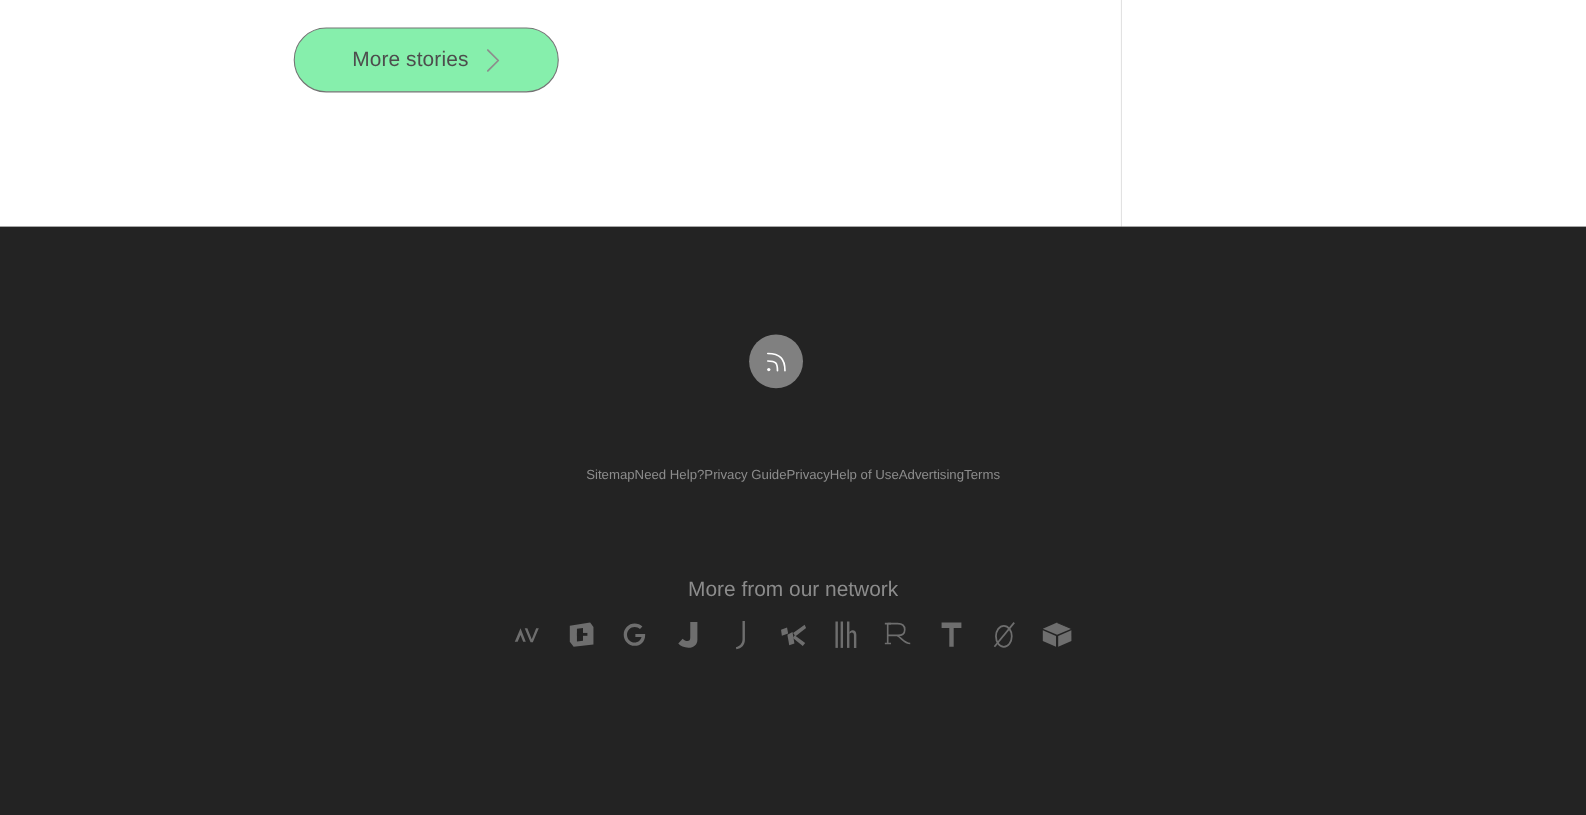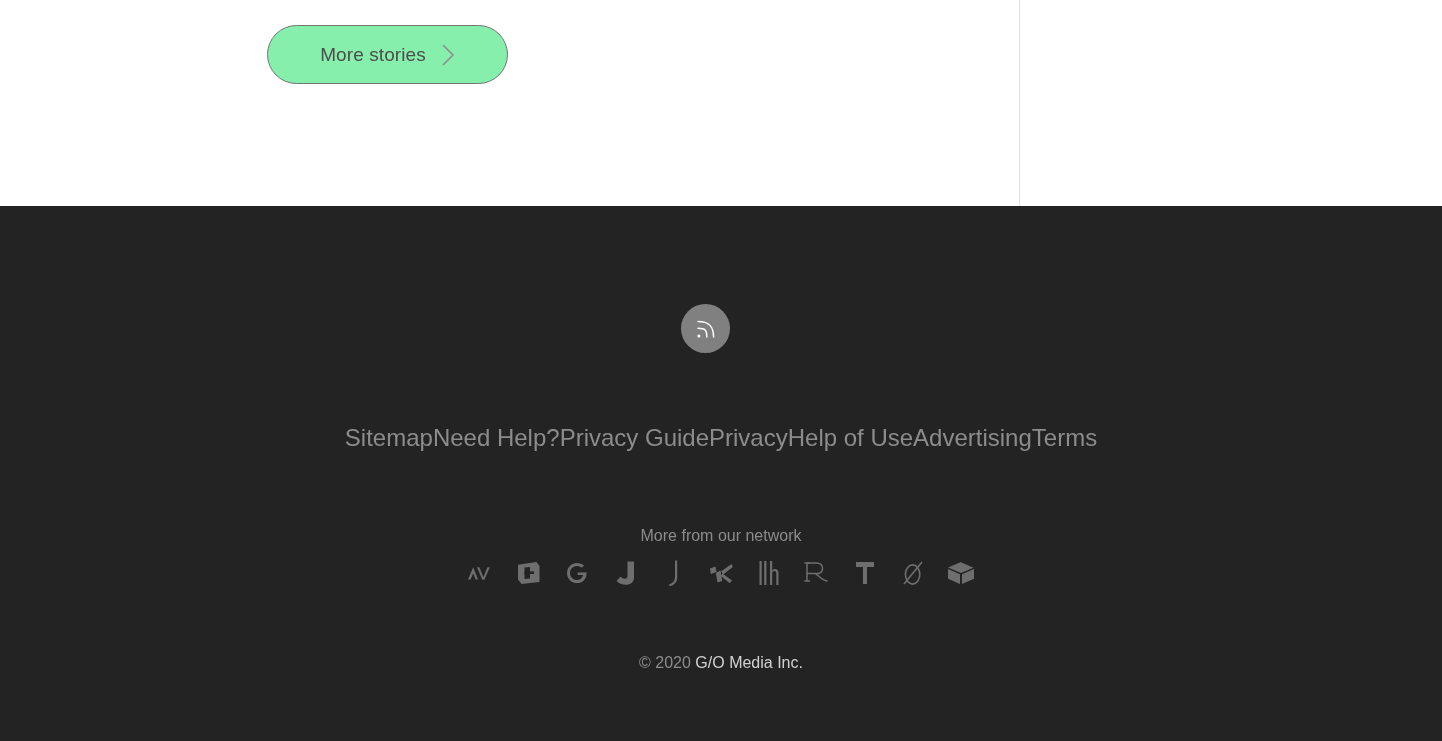--- a/index.html
+++ b/index.html
@@ -94,39 +94,39 @@
     position: absolute;
     top: 214px;           
     left: 0;
     width: 1442px;
     display: flex;
     justify-content: center;
     align-items: baseline;
   }
 
   .footer-nav-link {
-    font-size: 24px;
+    font-size: 12px;
     color: #8c8c8c;
     text-decoration: none;
     white-space: nowrap;
     cursor: pointer;
     padding: 4px 0;
   }
   .footer-nav-link + .footer-nav-link { }
 
   .network-section {
     position: absolute;
     top: 320px;            
     left: 0;
     width: 1442px;
     text-align: center;
   }
 
   .network-heading {
-    font-size: 16px;
+    font-size: 19px;
     color: #8c8c8c;
     line-height: 1.2;
   }
 
   .network-logos {
     margin-top: 11px;
     display: flex;
     justify-content: center;
     align-items: center;
     gap: 0;
@@ -292,17 +292,14 @@
           <path d="M15 2 L28 7.5 L15 13 L2 7.5 Z" fill="#6e6e6e"></path>
           <path d="M2 9 L14 14.2 L14 24 L2 18.8 Z" fill="#6e6e6e"></path>
           <path d="M16 14.2 L28 9 L28 18.8 L16 24 Z" fill="#6e6e6e"></path>
           <path d="M15 2 L28 7.5" stroke="#232323" stroke-width="0.8"></path>
         </svg>
       </a>
 
     </div>
   </div>
 
-  <div class="copyright-line">
-    <span>© 2020 </span><span class="copyright-brand">G/O Media Inc.</span>
-  </div>
 
 </footer>
 
 </body></html>

